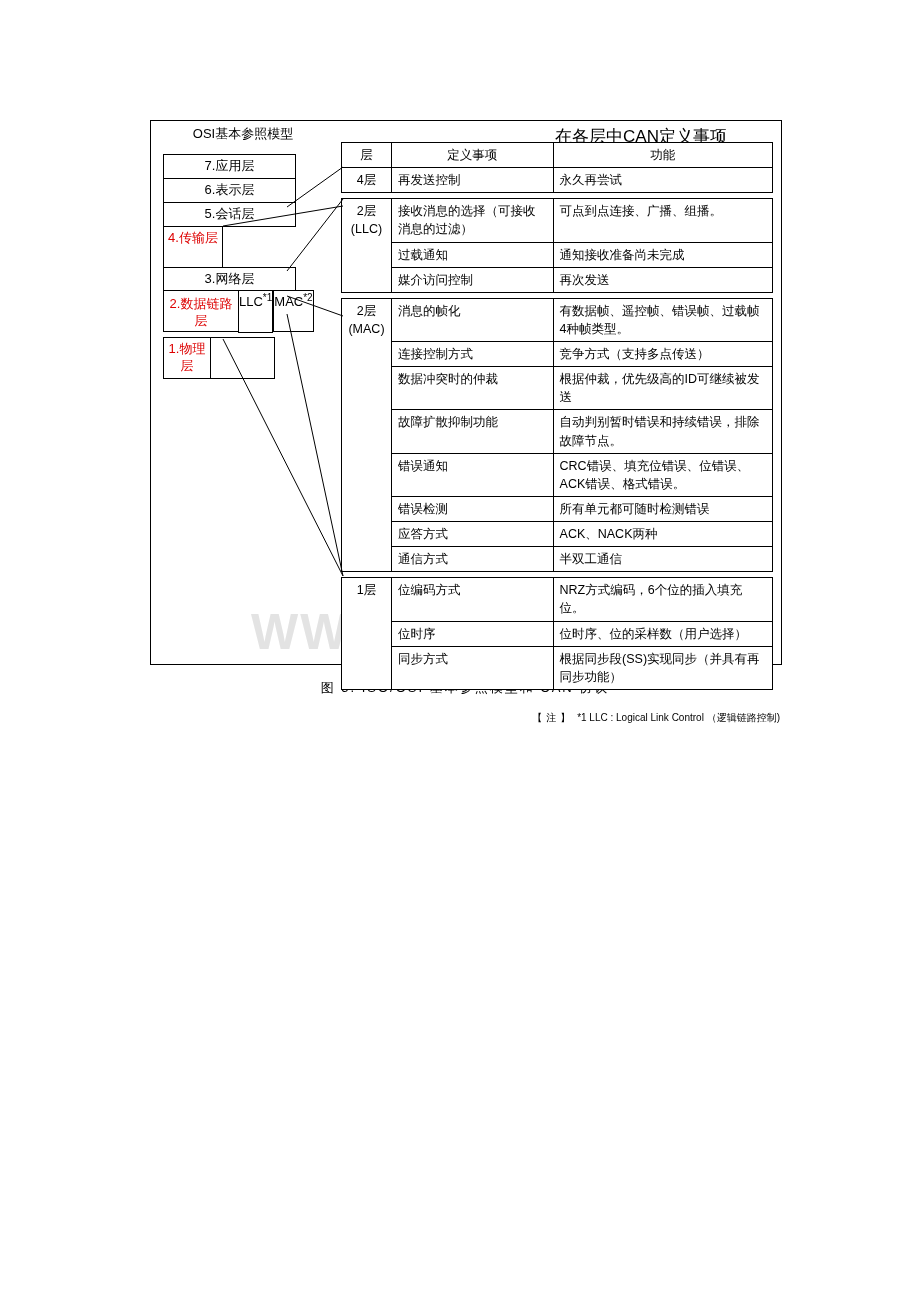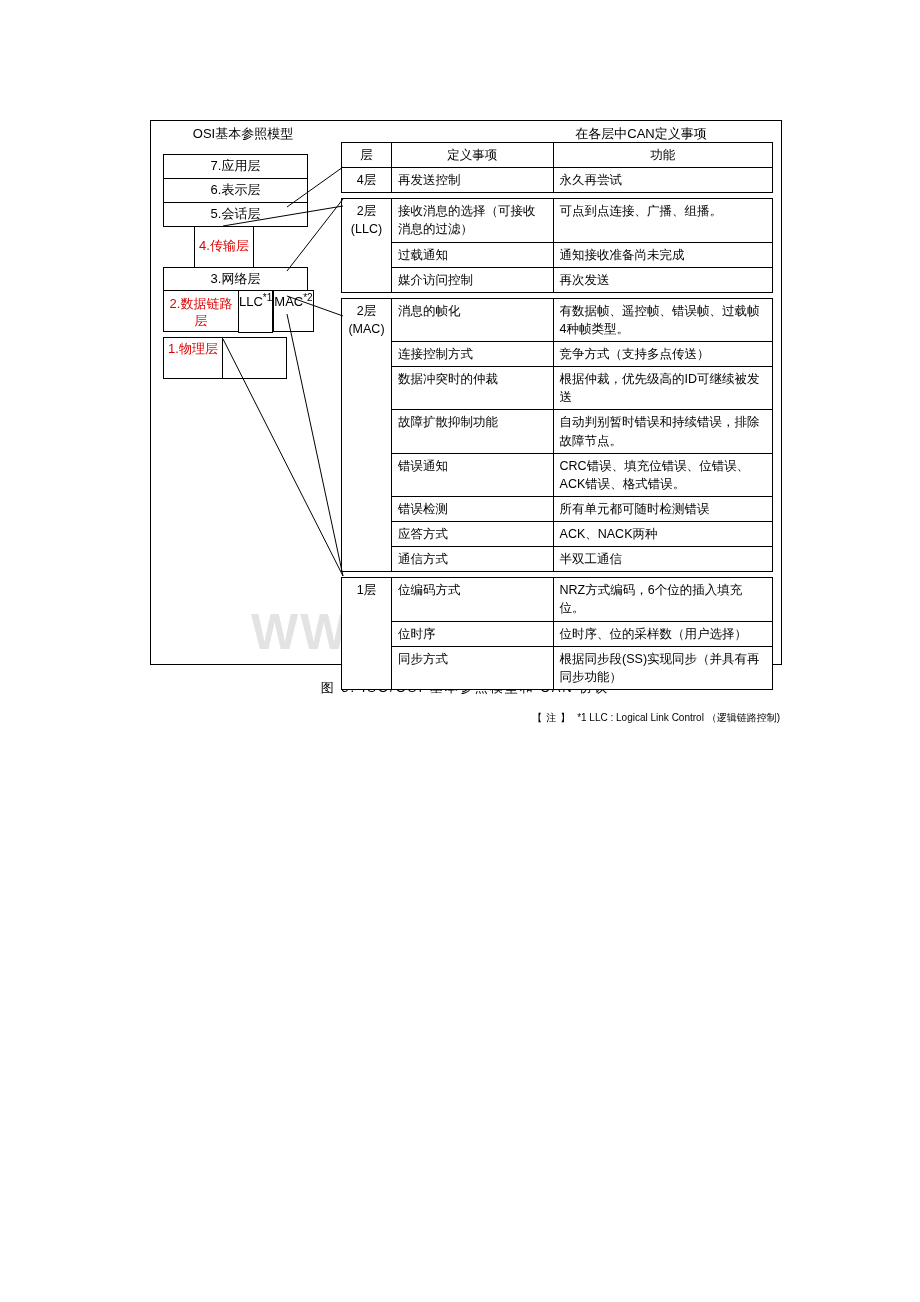--- a/index.html
+++ b/index.html
@@ -28,35 +28,35 @@
       text-align: center;
       font-size: 13px;
       margin-bottom: 11px;
     }
     .can-title {
       position: absolute;
       left: 350px;
       top: 4px;
       width: 280px;
       text-align: center;
-      font-size: 13px;
+      font-size: 17px;
     }
     .osi-box {
       border: 1px solid #000;
       text-align: center;
       padding: 2px 0;
       font-size: 13px;
       line-height: 1.45;
       margin-bottom: -1px;
       background: #fff;
       position: relative;
     }
     .osi-box.first { margin-top: 0; }
     .osi-narrow {
-      width: 145px;
+      width: 133px;
     }
     .osi-short {
       width: 60px;
     }
     .osi-row {
       display: flex;
       margin-bottom: -1px;
     }
     .osi-cell {
       border: 1px solid #000;
@@ -146,36 +146,36 @@
     <line x1="136" y1="175" x2="192" y2="195" stroke="#000" stroke-width="1"></line>
     <line x1="72" y1="218" x2="192" y2="455" stroke="#000" stroke-width="1"></line>
     <line x1="136" y1="193" x2="192" y2="455" stroke="#000" stroke-width="1"></line>
   </svg>
 
   <div class="osi-column">
     <div class="osi-title">OSI基本参照模型</div>
     <div class="osi-box osi-narrow first">7.应用层</div>
     <div class="osi-box osi-narrow">6.表示层</div>
     <div class="osi-box osi-narrow">5.会话层</div>
-    <div class="osi-box osi-short red" style="height:42px; line-height:1.3; padding-top:11px;margin-left:31px;">4.传输层</div>
+    <div class="osi-box osi-short red" style="height:42px; line-height:1.3; padding-top:3px;">4.传输层</div>
     <div class="osi-box osi-narrow" style="margin-top:-1px;">3.网络层</div>
     <div class="osi-row">
       <div class="osi-cell red" style="width:76px; height:42px; line-height:1.3; padding-top:5px;">2.数据链路层</div>
       <div style="width:65px; margin-left:-1px; display:flex; ">
         <div class="osi-cell" style="flex:1; margin-bottom:-1px;">
           <span>LLC</span><span class="sup">*1</span>
         </div>
         <div class="osi-cell" style="flex:1;">
           <span>MAC</span><span class="sup">*2</span>
         </div>
       </div>
     </div>
     <div style="height:6px;"></div>
     <div class="osi-row">
-      <div class="osi-cell red" style="width:60px; height:42px; line-height:1.3; padding-top:3px;">1.物理层</div>
+      <div class="osi-cell red" style="width:48px; height:42px; line-height:1.3; padding-top:3px;">1.物理层</div>
       <div class="osi-cell" style="width:65px; height:42px; margin-left:-1px;"></div>
     </div>
   </div>
 
   <div class="can-title">在各层中CAN定义事项</div>
 
   <div class="detail-column">
     <table class="detail-table">
       <thead>
         <tr>

